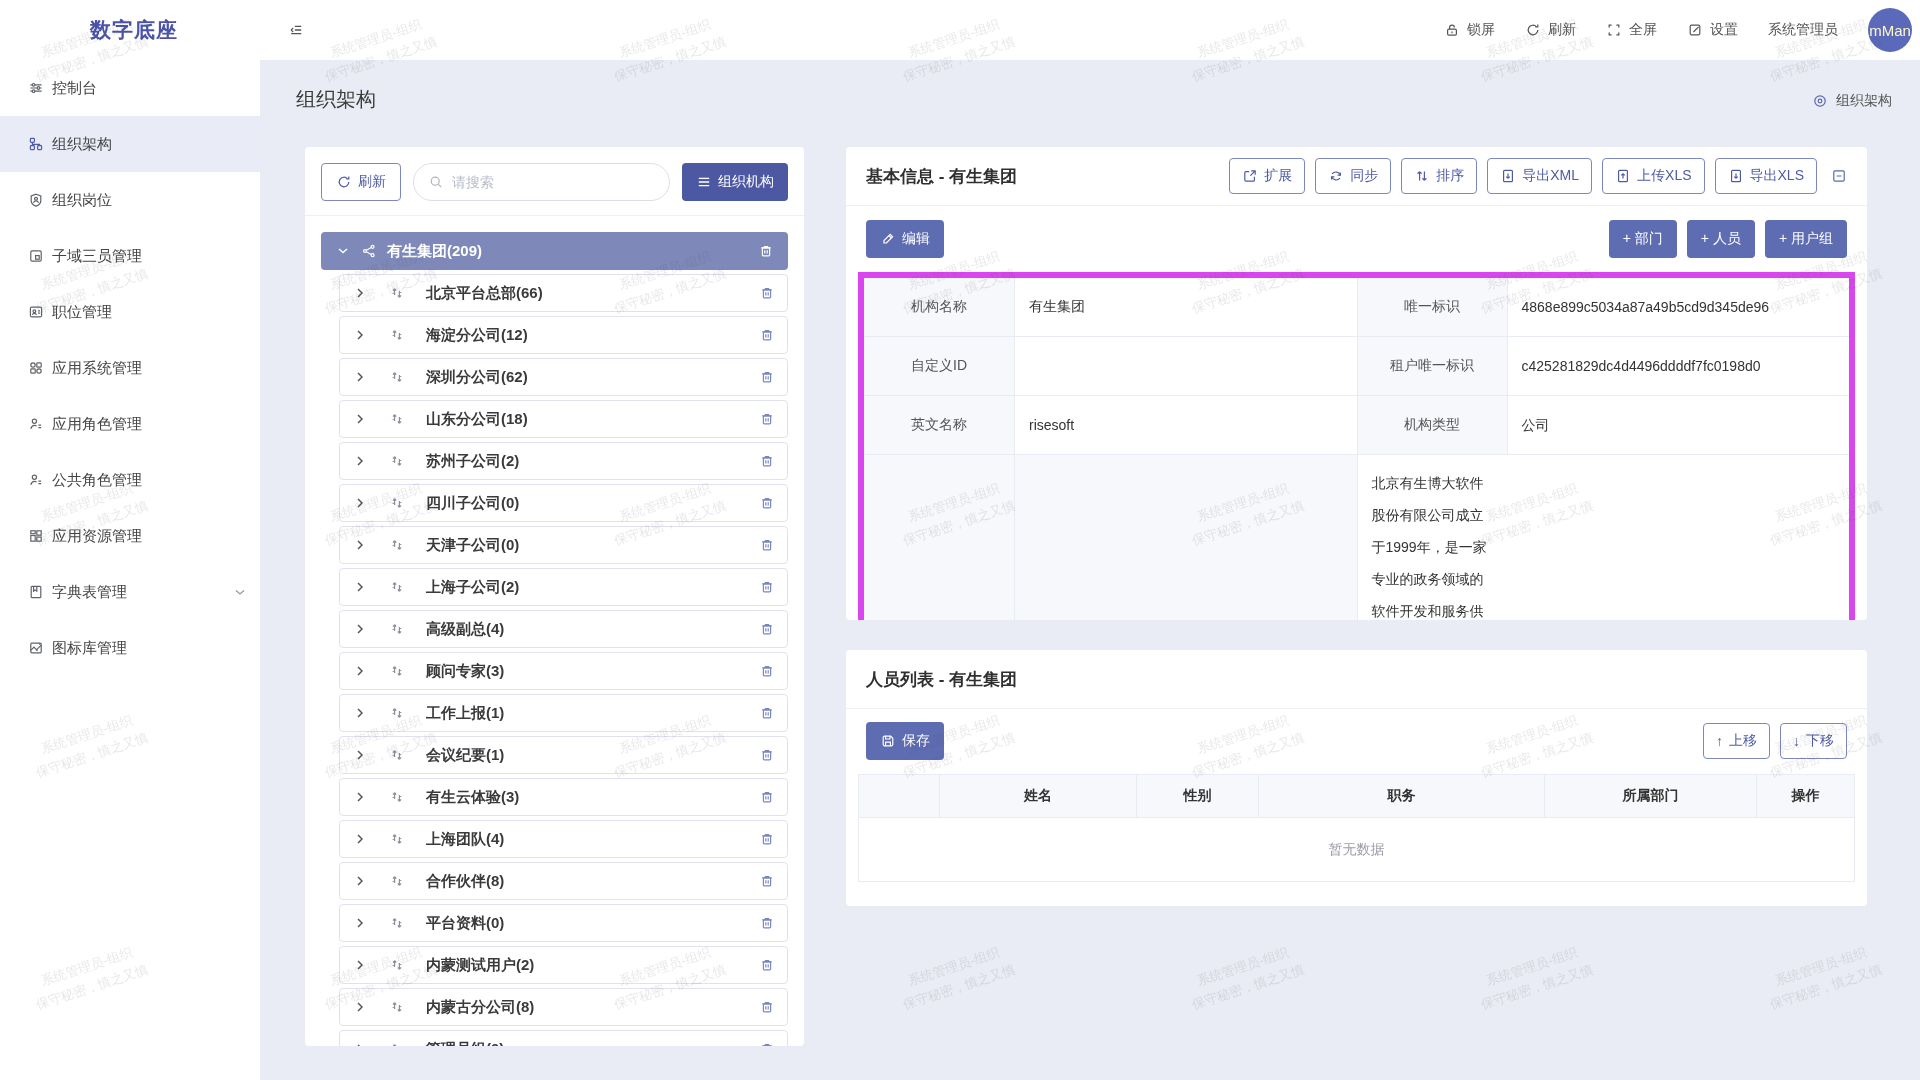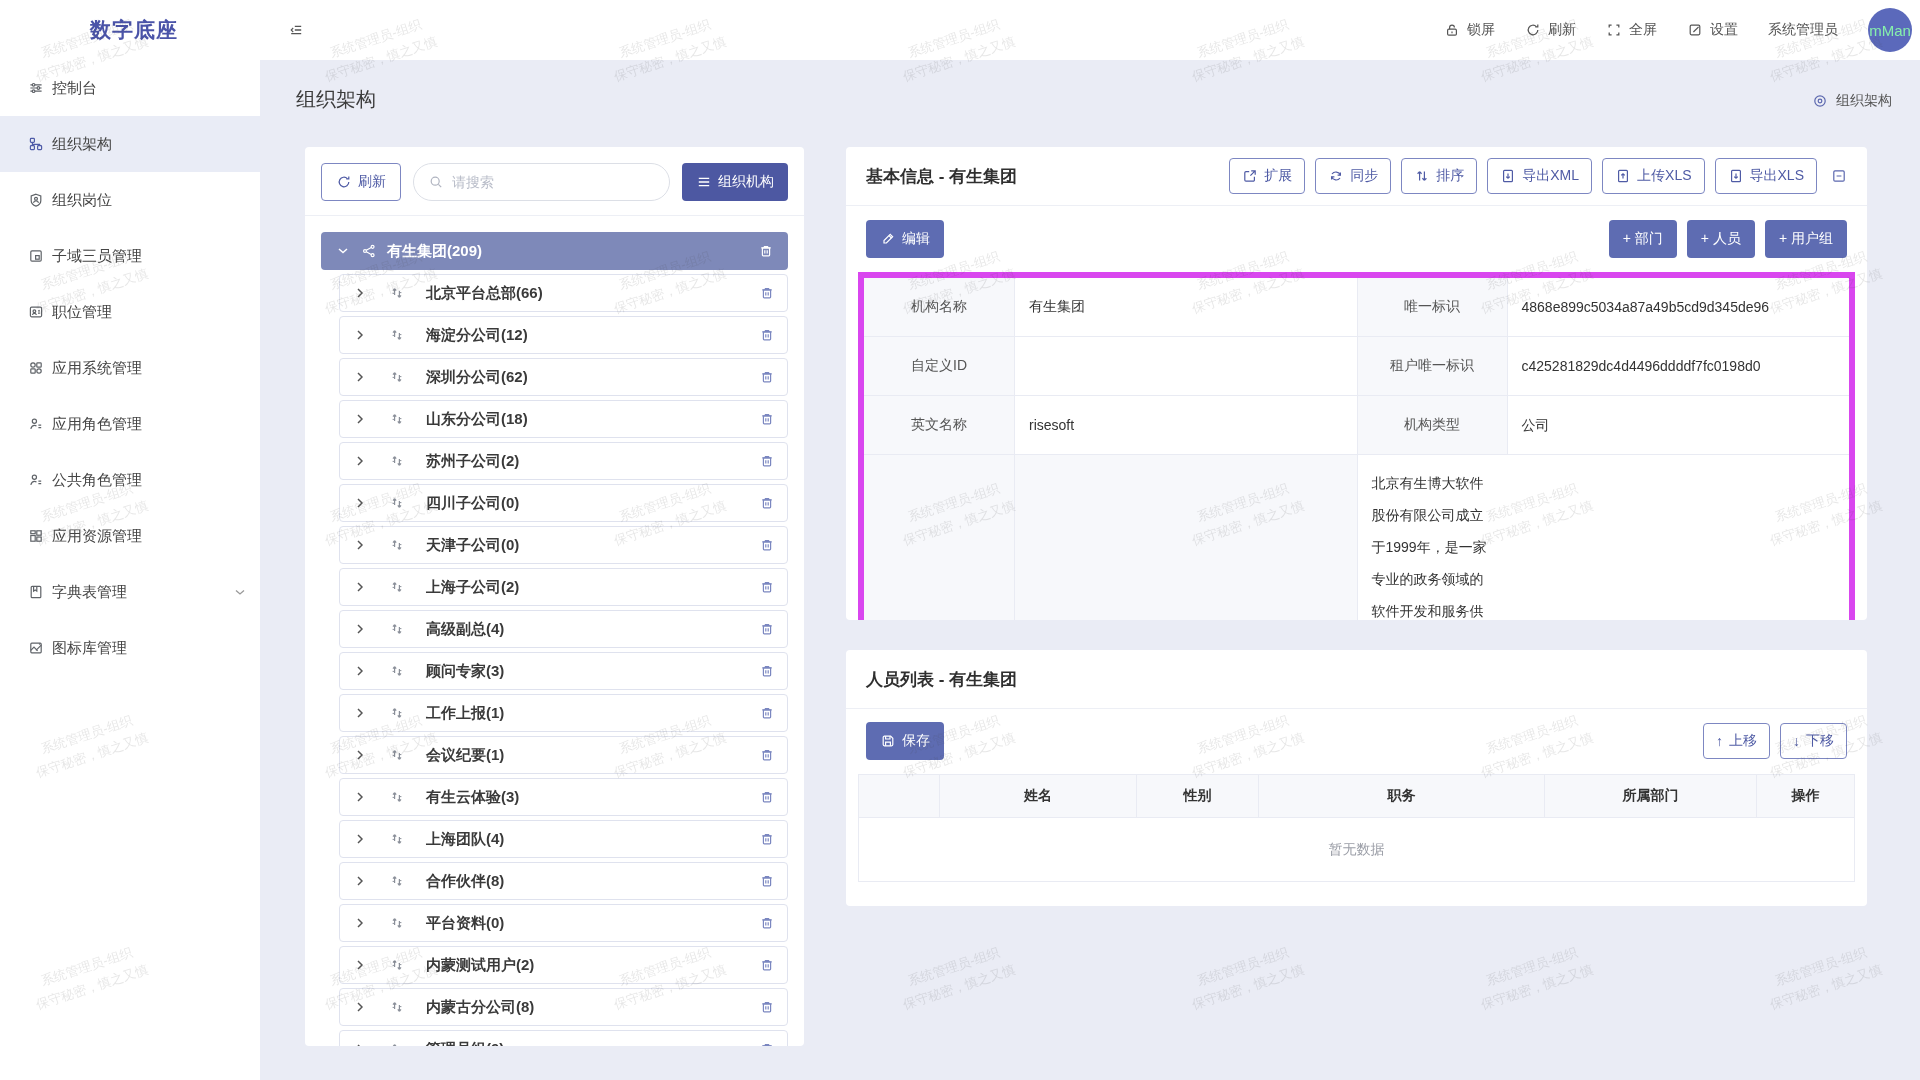--- a/index.html
+++ b/index.html
@@ -8,21 +8,21 @@
   #app { position:relative; width:1920px; height:1080px; overflow:hidden; }
 
   
   .header { position:absolute; top:0; left:0; width:1920px; height:60px; background:#fff; display:flex; align-items:center; z-index:2; }
   .logo { width:260px; padding-left:90px; font-size:21px; font-weight:600; color:#4a53a8; letter-spacing:1px; }
   .fold-btn { margin-left:28px; color:#555; cursor:pointer; }
   .header-right { margin-left:auto; display:flex; align-items:center; gap:30px; padding-right:8px; }
   .h-action { display:flex; align-items:center; gap:7px; font-size:14px; color:#555; cursor:pointer; }
   .h-action .svgi { color:#555; }
   .username { font-size:14px; color:#555; }
-  .avatar { width:44px; height:44px; border-radius:50%; background:#5b69bb; color:#86efac; font-size:15px; display:flex; align-items:center; justify-content:center; overflow:hidden; }
+  .avatar { width:44px; height:44px; border-radius:50%; background:#5b69bb; color:#fef9c3; font-size:15px; display:flex; align-items:center; justify-content:center; overflow:hidden; }
 
   
   .sidebar { position:absolute; top:60px; left:0; width:260px; height:1020px; background:#fff; z-index:1; }
   .side-item { height:56px; display:flex; align-items:center; gap:8px; padding:0 12px 0 28px; font-size:15px; color:#444; cursor:pointer; }
   .side-item .svgi { color:#5f6368; }
   .side-item.active { background:#e9ecf6; }
   .side-item.active .svgi { color:#4f5ba8; }
   .side-item .grow { flex:1; }
   .side-item .chev-down { color:#999; }
 

